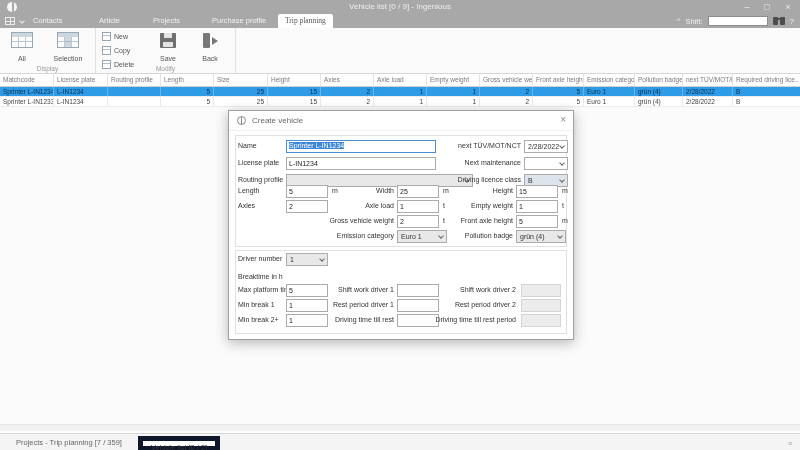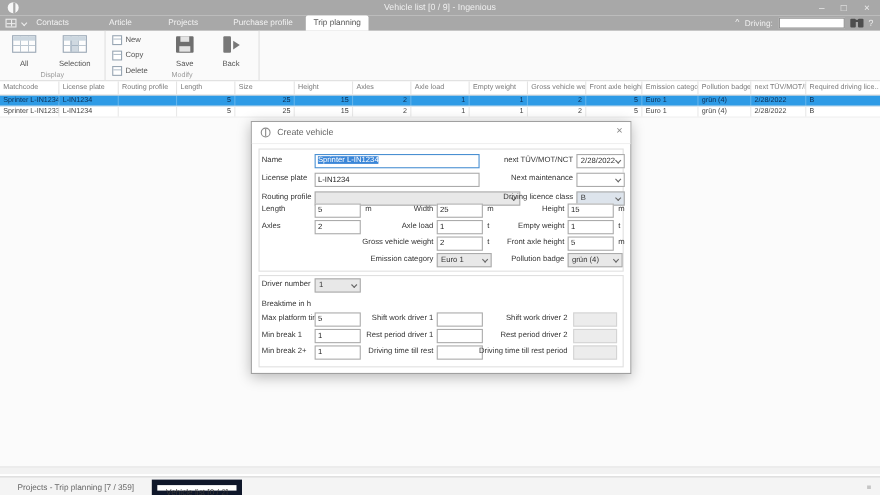--- a/index.html
+++ b/index.html
@@ -108,24 +108,24 @@
 
 <div class="tabrow">
   <span class="appmenu">
     <span class="gridicon"></span>
     <span class="chev"></span>
   </span>
   <span class="rtab" style="left:26px;text-align:right;">Contacts</span>
   <span class="rtab" style="left:92px;">Article</span>
   <span class="rtab" style="left:146px;">Projects</span>
   <span class="rtab" style="left:205px;">Purchase profile</span>
-  <span class="rtab active" style="left:278px;">Trip planning</span>
+  <span class="rtab active" style="left:278px;font-family:Liberation Serif, serif;">Trip planning</span>
   <div class="searcharea">
     <span class="collapse">^</span>
-    <span class="searchlbl">Driving:</span>
+    <span class="searchlbl">Shift:</span>
     <input class="searchbox" value="" style="">
     <span class="binoc"></span>
     <span class="helpq">?</span>
   </div>
 </div>
 
 <div class="ribbon">
   <div class="rgroup" style="left:0; width:96px;">
     <div class="bigbtn" style="left:4px; width:36px;">
       <span class="tblicon"></span>

